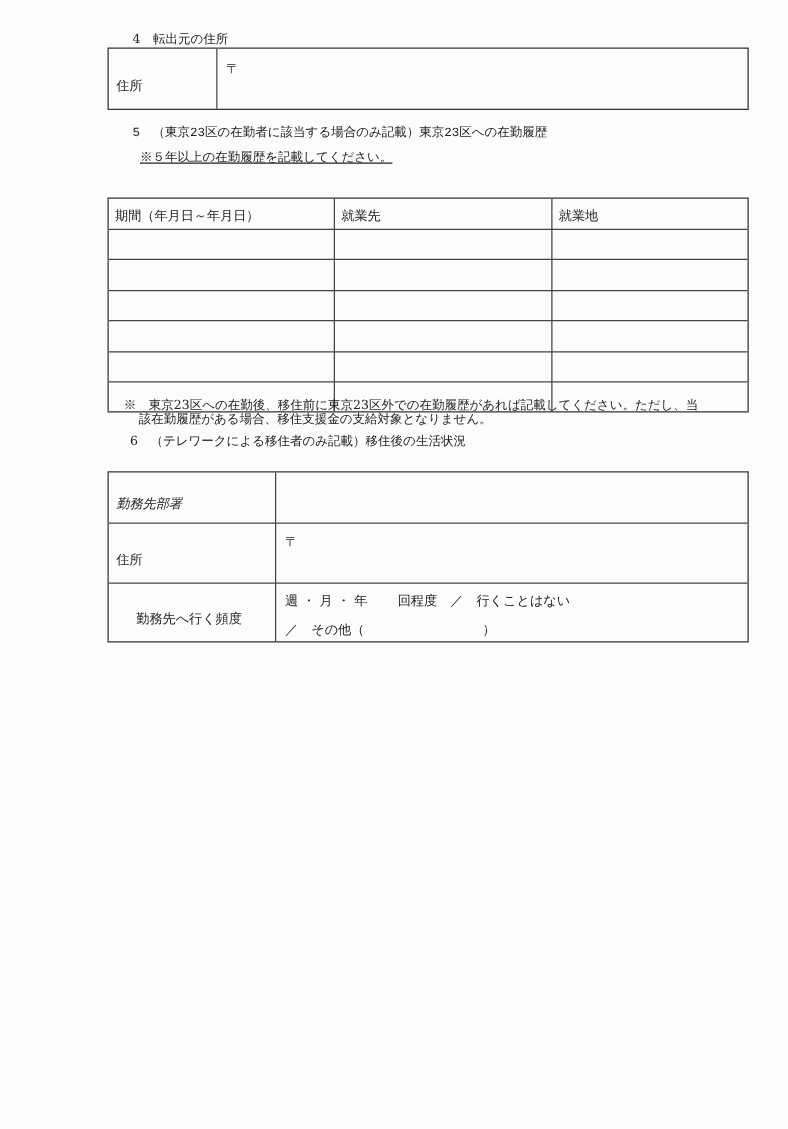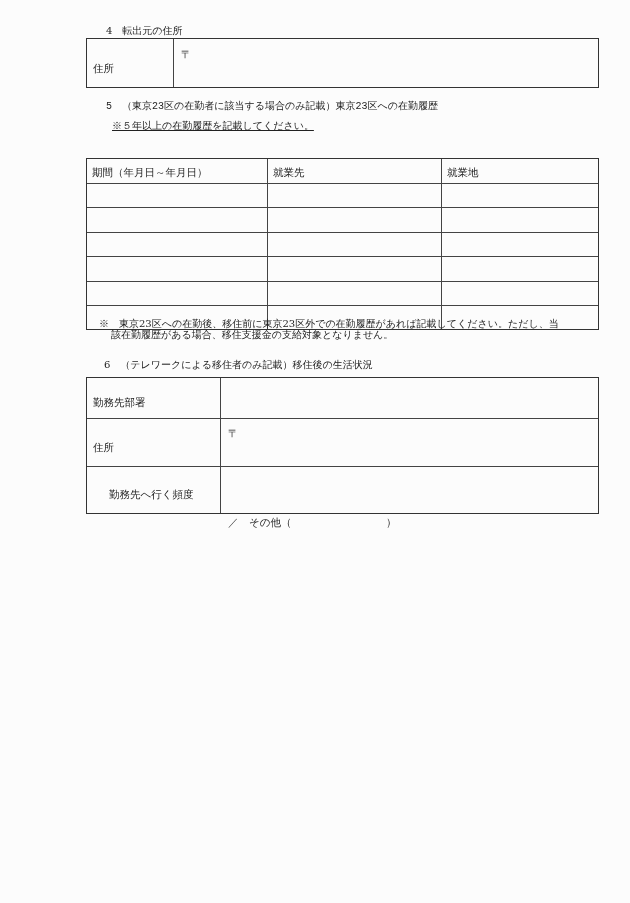--- a/index.html
+++ b/index.html
@@ -71,29 +71,30 @@
   <div class="input-cell" style="left:355px; top:123px; right:0; height:23px;"></div>
 
   <div class="input-cell" style="left:0; top:147px; width:179px; height:23px;"></div>
   <div class="input-cell" style="left:181px; top:147px; width:172px; height:23px;"></div>
   <div class="input-cell" style="left:355px; top:147px; right:0; height:23px;"></div>
 </div>
 
 <div class="abs heading" style="left:79px; top:317px;">※　東京23区への在勤後、移住前に東京23区外での在勤履歴があれば記載してください。ただし、当</div>
 <div class="abs heading" style="left:91px; top:328px;">該在勤履歴がある場合、移住支援金の支給対象となりません。</div>
 
-<div class="abs heading" style="left:84px; top:358px;">6　（テレワークによる移住者のみ記載）移住後の生活状況</div>
+<div class="abs heading" style="left:84px; top:346px;">6　（テレワークによる移住者のみ記載）移住後の生活状況</div>
 
 <div class="tbl" style="left:86px; top:377px; width:513px; height:137px;">
   <div class="vline" style="left:133px;"></div>
   <div class="hline" style="top:40px;"></div>
   <div class="hline" style="top:88px;"></div>
 
-  <div class="cell-text" style="left:6px; top:18px;">勤務先部署</div>
+  <div class="cell-text" style="left:6px; top:18px;font-style:italic;">勤務先部署</div>
   <div class="input-cell" style="left:135px; top:0; right:0; height:40px;"></div>
 
   <div class="cell-text" style="left:6px; top:63px;">住所</div>
   <div class="cell-text" style="left:141px; top:49px;">〒</div>
   <div class="input-cell" style="left:135px; top:41px; right:0; height:47px;"></div>
 
   <div class="cell-text" style="left:22px; top:110px;">勤務先へ行く頻度</div>
-  <div class="cell-text" style="left:141px; top:119px;margin-top:19px;">／　その他（　　　　　　　　　）</div>
+  <div class="cell-text" style="left:141px; top:96px;">週 ・ 月 ・ 年　　 回程度　／　行くことはない</div>
+  <div class="cell-text" style="left:141px; top:119px;">／　その他（　　　　　　　　　）</div>
 </div>
 
 </body></html>

